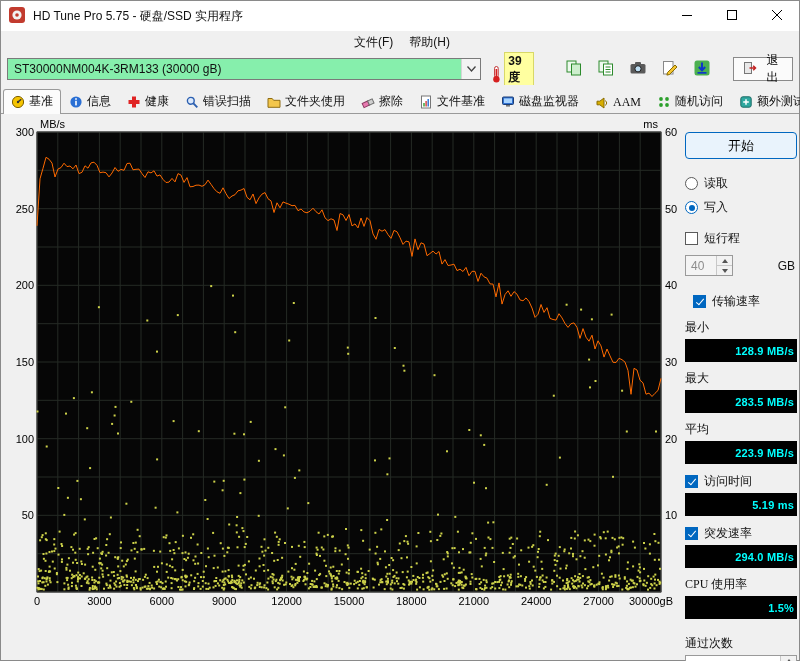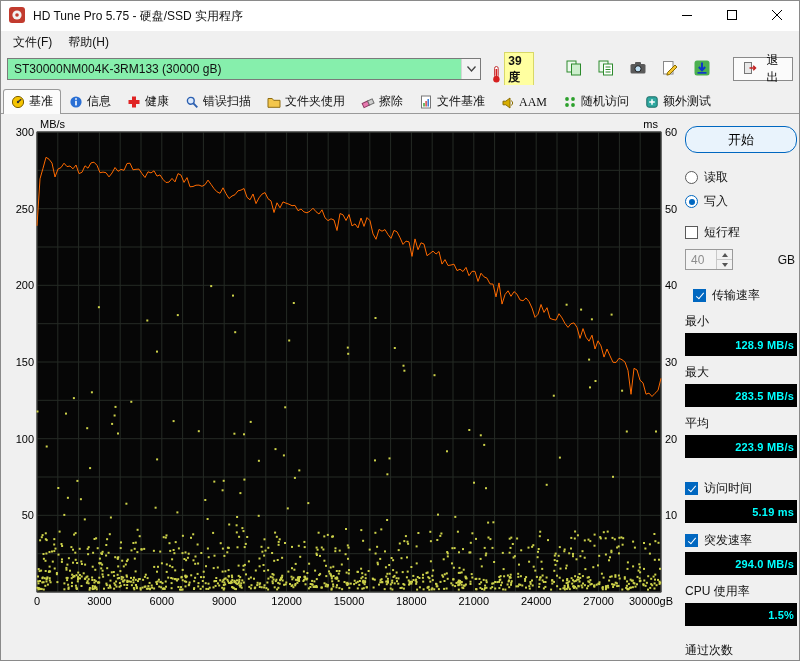--- a/index.html
+++ b/index.html
@@ -6,21 +6,21 @@
   body{width:800px;height:661px;overflow:hidden;font-family:"Liberation Sans",sans-serif;font-size:12px;color:#111;-webkit-user-select:none;user-select:none;}
   .window{width:800px;height:661px;box-sizing:border-box;border:1px solid #8a8a8a;background:#f0f0f0;display:flex;flex-direction:column;}
 
   
   .titlebar{height:30px;flex:0 0 auto;background:#ffffff;display:flex;align-items:center;padding-left:8px;gap:8px;}
   .title{font-size:12px;color:#111;white-space:nowrap;}
   .win-controls{margin-left:auto;display:flex;height:100%;}
   .win-btn{width:45px;height:100%;display:flex;align-items:center;justify-content:center;}
 
   
-  .menubar{height:22px;flex:0 0 auto;display:flex;align-items:center;padding-left:4px;background:#f0f0f0;}
+  .menubar{height:22px;flex:0 0 auto;display:flex;align-items:center;padding-left:4px;background:#f0f0f0;justify-content:center;}
   .menu-item{padding:2px 8px;}
 
   
   .toolbar{height:32px;flex:0 0 auto;display:flex;align-items:center;padding:0 6px;}
   .combo{width:512px;height:22px;box-sizing:border-box;border:1px solid #7a7a7a;background:#86efac;display:flex;align-items:center;padding-left:6px;}
   .combo-text{white-space:nowrap;overflow:hidden;}
   .combo-arrow{margin-left:auto;width:18px;height:100%;display:flex;align-items:center;justify-content:center;border-left:1px solid #d5d5d5;background:#f3f3f3;}
   .temp{display:flex;align-items:flex-end;margin-left:10px;gap:2px;}
   .temp-badge{background:#ffffa0;border:1px solid #d8d868;padding:0 3px;font-size:12px;line-height:16px;font-weight:bold;}
   .tool-buttons{display:flex;gap:5px;margin-left:26px;}
@@ -31,47 +31,47 @@
   .tabbar{height:28px;flex:0 0 auto;display:flex;align-items:flex-end;padding:0 2px;border-bottom:1px solid #9a9a9a;background:#f0f0f0;font-family:Liberation Serif, serif;}
   .tab{display:flex;align-items:center;gap:4px;padding:3px 7px 4px 7px;font-size:12px;border:1px solid transparent;border-bottom:none;position:relative;top:1px;white-space:nowrap;}
   .tab.active{background:#fcfcfc;border-color:#9a9a9a;border-radius:3px 3px 0 0;}
   .tab .ticon{display:flex;align-items:center;}
 
   
   .main{flex:1;display:flex;padding:4px 2px 0 2px;}
   .chart-wrap{width:678px;}
   .side{width:112px;margin-left:4px;display:flex;flex-direction:column;font-size:12px;}
 
-  .btn-start{height:27px;width:100%;margin-top:8px;border:1px solid #0067c0;background:#e9f3fc;border-radius:12px;font-size:13px;font-family:inherit;}
+  .btn-start{height:27px;width:100%;margin-top:14px;border:1px solid #0067c0;background:#e9f3fc;border-radius:4px;font-size:13px;font-family:inherit;}
   .radio-row{display:flex;align-items:center;gap:6px;margin-top:16px;}
   .radio-row.r2{margin-top:7px;}
   .radio{width:13px;height:13px;box-sizing:border-box;border:1px solid #5a5a5a;border-radius:50%;background:#fff;position:relative;flex:0 0 auto;}
   .radio.selected{border-color:#0067c0;}
   .radio.selected::after{content:'';position:absolute;left:2.5px;top:2.5px;right:2.5px;bottom:2.5px;background:#0067c0;border-radius:50%;}
   .check-row{display:flex;align-items:center;gap:6px;}
   .check-row.ss{margin-top:14px;}
   .check-row.tr{margin-top:17px;padding-left:8px;}
-  .check-row.at{margin-top:22px;align-items:center;}
+  .check-row.at{margin-top:9px;align-items:center;}
   .check-row.br{margin-top:9px;}
   .checkbox{width:13px;height:13px;box-sizing:border-box;border:1px solid #5a5a5a;background:#fff;position:relative;flex:0 0 auto;}
   .checkbox.checked{background:#0067c0;border-color:#0067c0;}
   .checkbox.checked::after{content:'';position:absolute;left:4px;top:1px;width:3px;height:7px;border:solid #fff;border-width:0 1.7px 1.7px 0;transform:rotate(40deg);}
   .ss-row{display:flex;align-items:center;margin-top:8px;}
   .gb{margin-left:auto;padding-right:2px;}
   .spin{display:flex;height:21px;box-sizing:border-box;border:1px solid #9a9a9a;background:#fff;width:48px;}
   .spin.wide{width:100%;margin-top:3px;}
   .spin .val{flex:1;display:flex;align-items:center;padding-left:5px;}
   .spin.disabled{background:#f4f4f4;}
   .spin.disabled .val{color:#8d8d8d;}
   .spin-arrows{width:15px;display:flex;flex-direction:column;border-left:1px solid #c8c8c8;}
   .sa{flex:1;display:flex;align-items:center;justify-content:center;background:#f2f2f2;}
   .sa + .sa{border-top:1px solid #c8c8c8;}
   .tri-up{width:0;height:0;border-left:3px solid transparent;border-right:3px solid transparent;border-bottom:4px solid #555;}
   .tri-down{width:0;height:0;border-left:3px solid transparent;border-right:3px solid transparent;border-top:4px solid #555;}
-  .plabel{margin-top:8px;}
+  .plabel{margin-top:8px;font-family:Liberation Serif, serif;}
   .plabel.min{margin-top:9px;}
   .plabel.cpu{}
   .plabel.pc{margin-top:16px;}
   .valbox{margin-top:3px;height:23px;background:#000;color:#00ffff;font-size:11px;font-weight:bold;display:flex;align-items:center;justify-content:flex-end;padding-right:3px;letter-spacing:0.2px;}
   .progress-row{display:flex;align-items:flex-start;gap:4px;margin-top:9px;}
   .progress{flex:1;height:15px;box-sizing:border-box;border:1px solid #8a8a8a;background:#eaeaea;padding:1px;}
   .progress .fill{height:100%;background:#22a022;}
 </style>
 </head>
 <body>
@@ -231,20 +231,30 @@
       <div class="tab">
         <span class="ticon">
           <svg width="14" height="14" viewBox="0 0 14 14">
             <rect x="2.5" y="1" width="9" height="12" fill="#fff" stroke="#777"></rect>
             <rect x="4.3" y="8" width="1.4" height="3.5" fill="#2ca02c"></rect>
             <rect x="6.4" y="6" width="1.4" height="5.5" fill="#d43b3b"></rect>
             <rect x="8.5" y="4" width="1.4" height="7.5" fill="#2a6fd4"></rect>
           </svg>
         </span>
         <span>文件基准</span>
+      </div>
+      <div class="tab">
+        <span class="ticon">
+          <svg width="14" height="14" viewBox="0 0 14 14">
+            <rect x="1.5" y="2" width="11" height="7.5" rx="1" fill="#2f6fd0" stroke="#1c3d74"></rect>
+            <rect x="3" y="3.4" width="8" height="4.6" fill="#a8d4ff"></rect>
+            <rect x="5" y="10" width="4" height="1.6" fill="#777"></rect>
+          </svg>
+        </span>
+        <span>磁盘监视器</span>
       </div>
       <div class="tab">
         <span class="ticon">
           <svg width="14" height="14" viewBox="0 0 14 14">
             <path d="M2 5.2h2.8L9 2v10L4.8 8.8H2z" fill="#d8ae00" stroke="#8a6d00"></path>
             <path d="M10.5 4.5a3.5 3.5 0 0 1 0 5" stroke="#8a6d00" fill="none"></path>
           </svg>
         </span>
         <span>AAM</span>
       </div>

